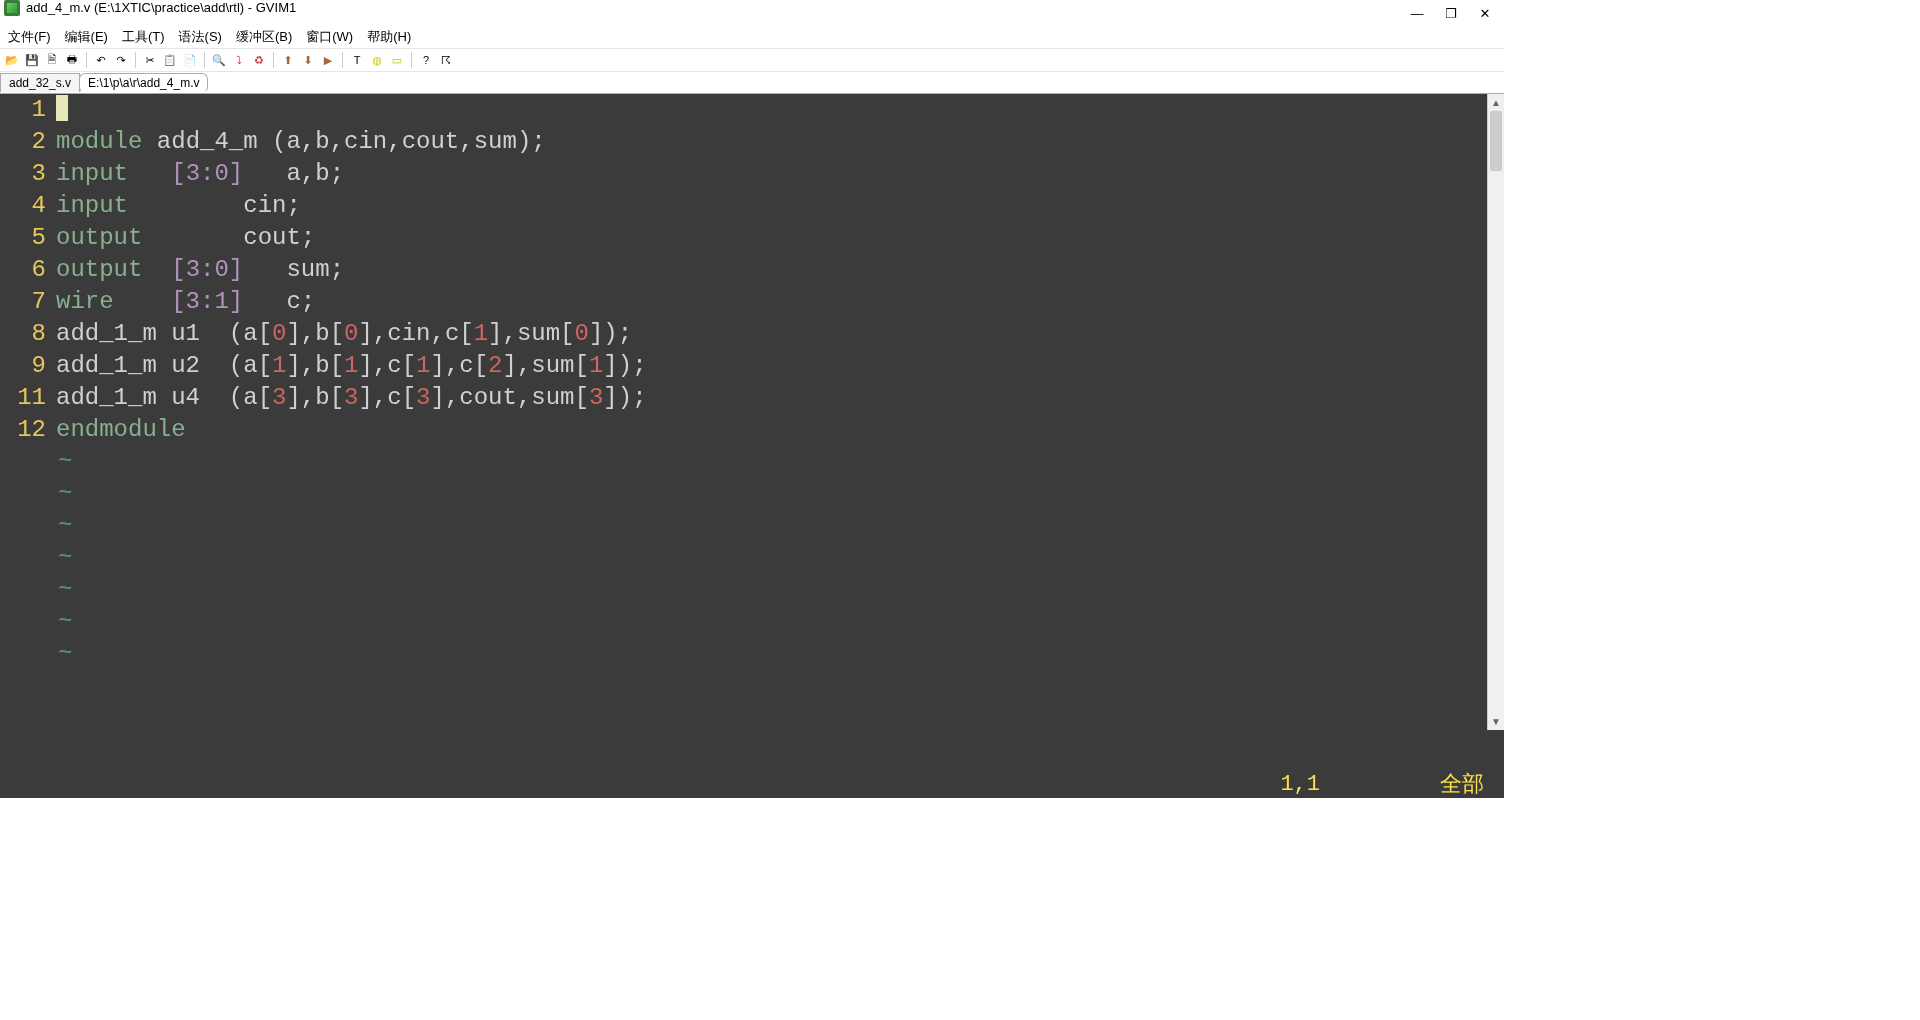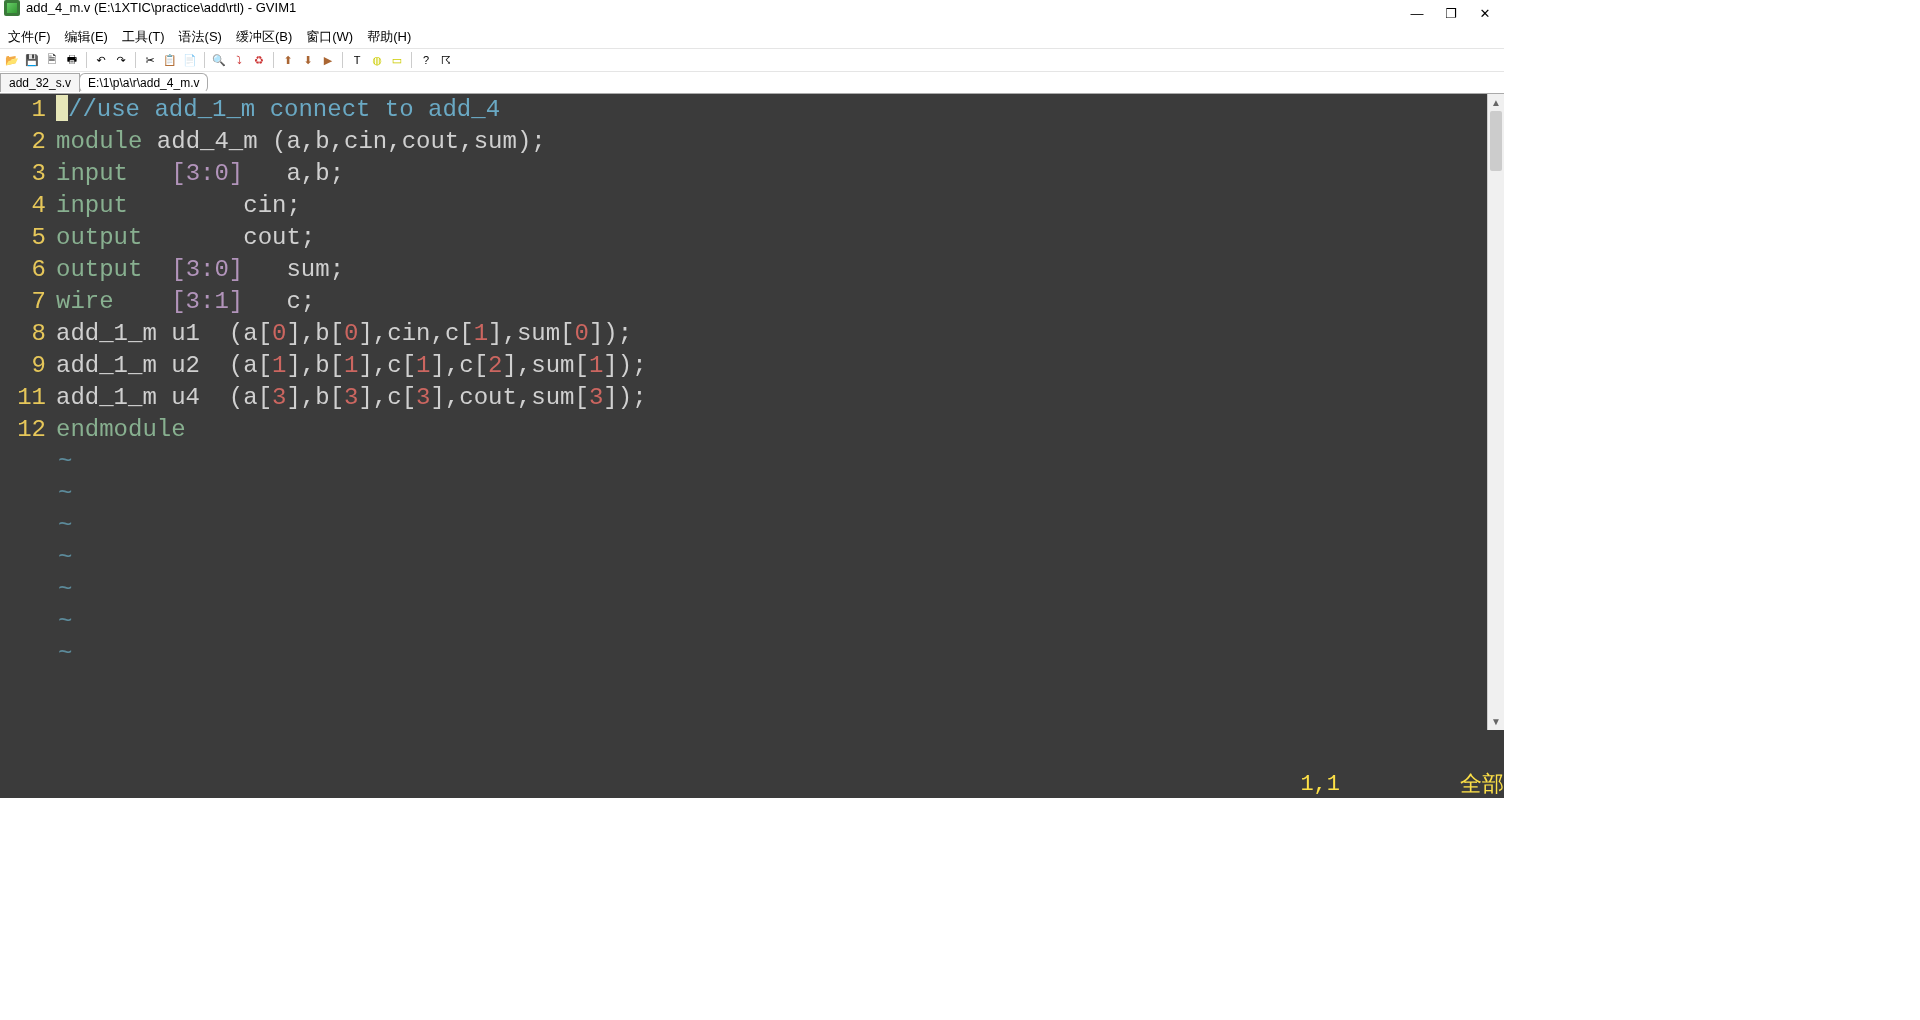--- a/index.html
+++ b/index.html
@@ -27,21 +27,21 @@
 .c-comment { color:#6aa9c4; }
 .c-keyword { color:#88b090; }
 .c-range { color:#b294bb; }
 .c-num { color:#cc6660; }
 .tilde { color:#5c8a9a; padding-left:2px;}
 .scrollbar { width:17px; background:#f0f0f0; border-left:1px solid #ccc; position:relative;}
 .scroll-up,.scroll-down{height:17px;display:flex;align-items:center;justify-content:center;color:#666;font-size:10px;cursor:pointer;}
 .scroll-thumb{position:absolute;top:17px;left:2px;right:2px;height:60px;background:#ccc;border-radius:2px;}
 .statusbar { height:28px; background:#3b3b3b; color:#fde047; display:flex; align-items:center; font-family:"SimSun","Courier New",monospace; font-size:22px; }
 .statusbar .pos { margin-left:auto; padding-right:120px;}
-.statusbar .all { }
+.statusbar .all { padding-right:20px;}
 .trailing { height:40px; background:#3b3b3b;}
 </style>
 </head>
 <body>
 
 <div class="titlebar">
   <span class="appicon"></span>
   <span class="title">add_4_m.v (E:\1XTIC\practice\add\rtl) - GVIM1</span>
   <div class="winbtns">
     <span class="winbtn">—</span>
@@ -91,21 +91,21 @@
 
 <div class="tabbar">
   <div class="tab">add_32_s.v</div>
   <div class="tab active">E:\1\p\a\r\add_4_m.v</div>
 </div>
 
 <div class="editor-wrap">
   <div class="editor">
     <div class="row">
         <span class="ln">1</span>
-        <span class="code"><span class="cur"></span><span class="c-comment"><span>/</span><span>/use add_1_m connect to add_4</span></span></span>
+        <span class="code"><span class="cur"></span></span>
       </div>
     <div class="row">
         <span class="ln">2</span>
         <span class="code"><span class="c-keyword">module</span><span> add_4_m (a,b,cin,cout,sum);</span></span>
       </div>
     <div class="row">
         <span class="ln">3</span>
         <span class="code"><span class="c-keyword">input</span><span>   </span><span class="c-range">[3:0]</span><span>   a,b;</span></span>
       </div>
     <div class="row">

